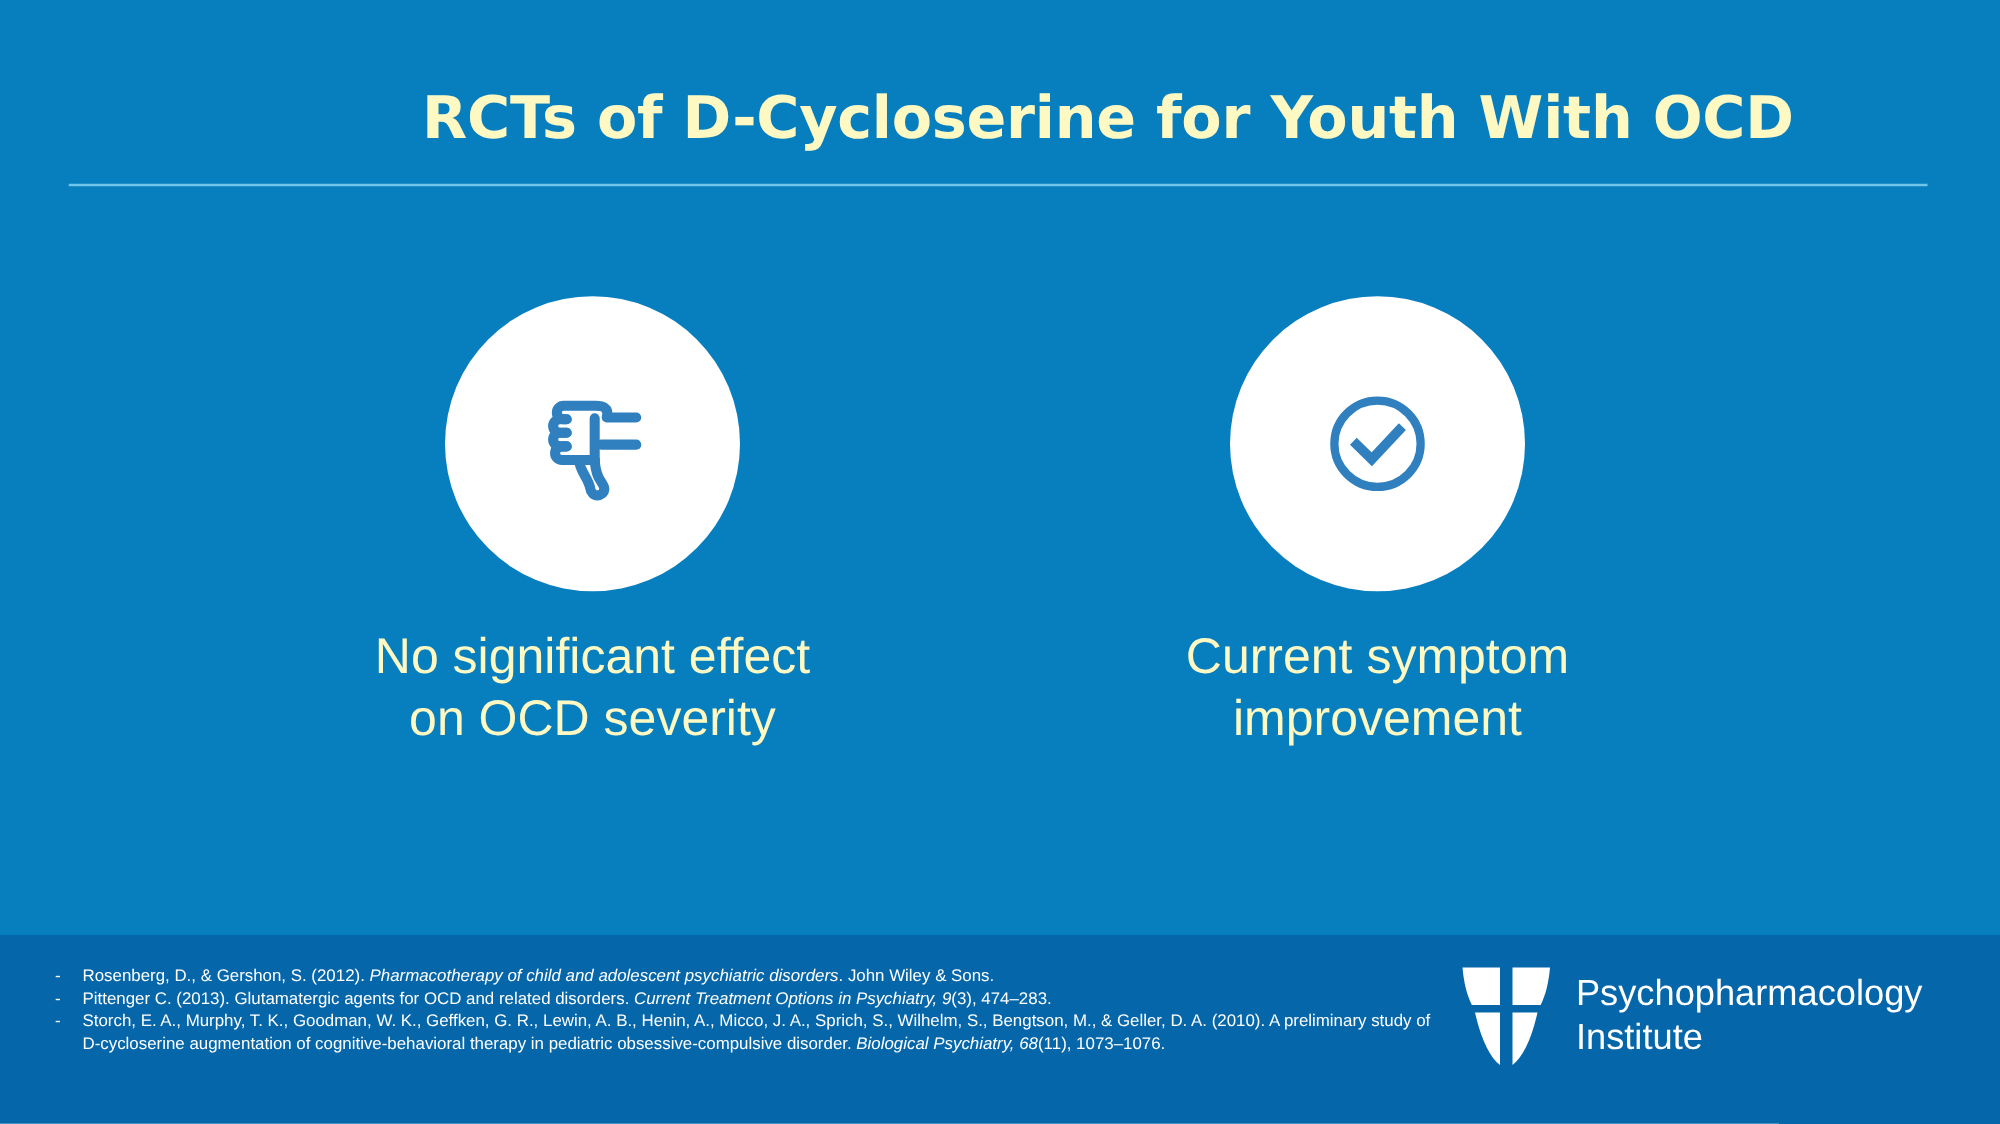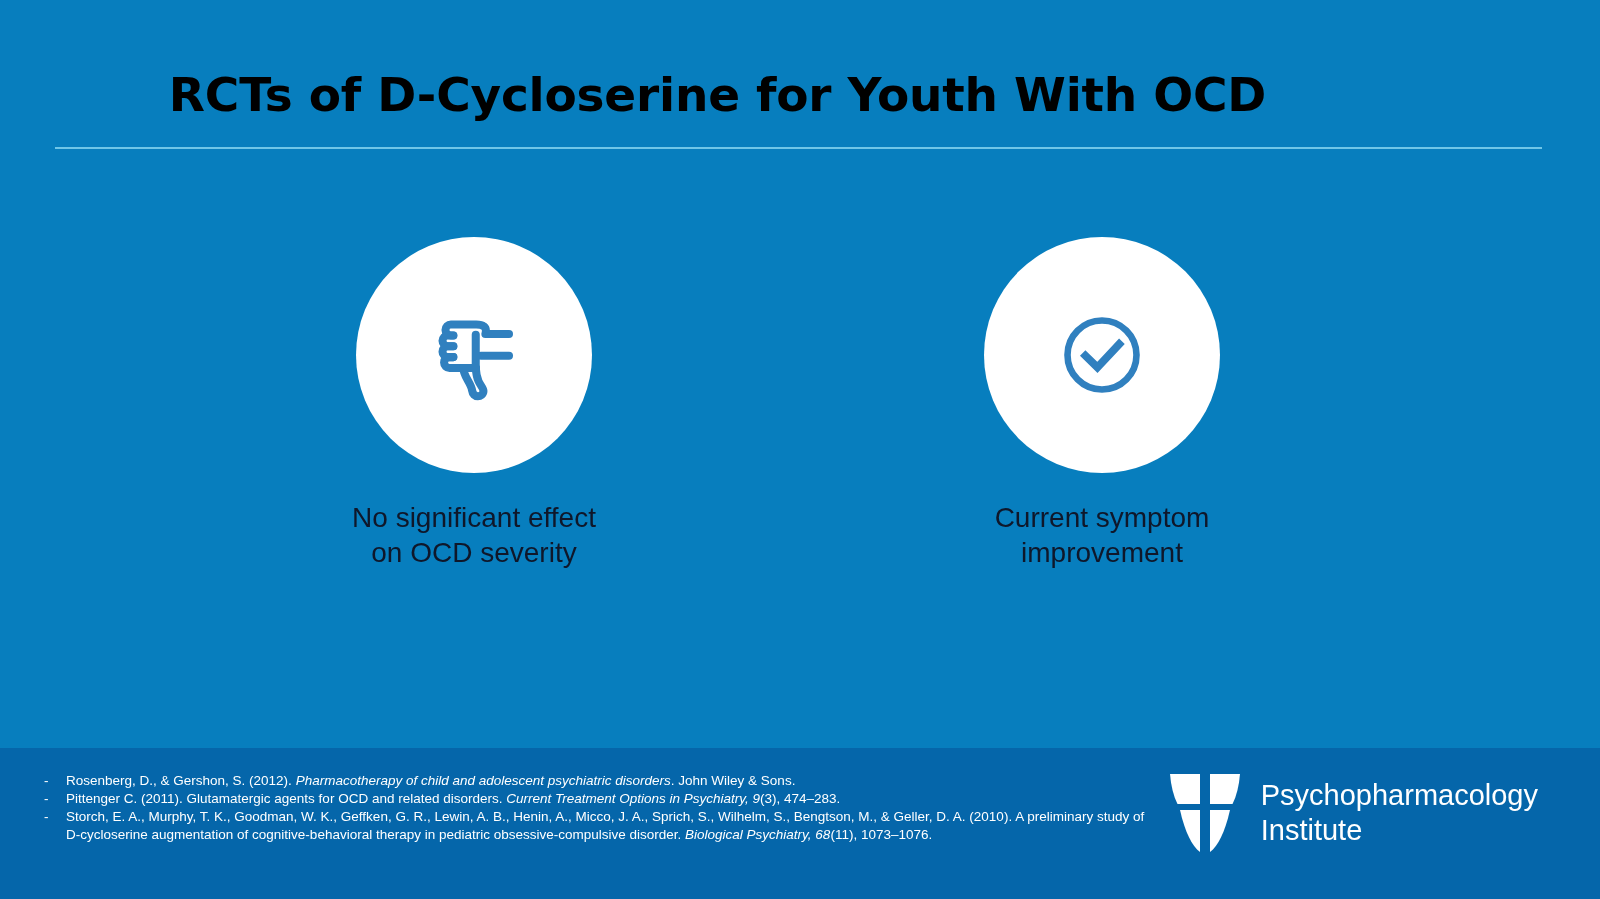--- a/index.html
+++ b/index.html
@@ -15,22 +15,22 @@
     overflow: hidden;
     font-family: "Liberation Sans", sans-serif;
   }
 
   
   .title {
     position: absolute;
     top: 68px;
     left: 0;
     width: 1435px;
-    text-align: center;
-    color: #000000;
+    text-align: right;
+    color: #fef9c3;
     font-family: "DejaVu Sans", sans-serif;
     font-size: 47px;
     font-weight: bold;
     letter-spacing: -0.2px;
     line-height: 1.15;
   }
   .title-rule {
     position: absolute;
     left: 55px;
     top: 147px;
@@ -63,22 +63,22 @@
     background: #ffffff;
     margin: 0 auto;
     display: flex;
     align-items: center;
     justify-content: center;
   }
   .circle svg { display: block; }
 
   .caption {
     margin-top: 28px;
-    color: #0f172a;
-    font-size: 28px;
+    color: #fef9c3;
+    font-size: 40px;
     font-weight: 400;
     line-height: 1.24;
     white-space: pre-line;
   }
 
   
   .footer {
     position: absolute;
     left: 0;
     bottom: 0;
@@ -172,21 +172,21 @@
 
   <div class="footer" style="background: rgb(5, 102, 170);">
 
     <div class="refs">
       <div class="ref-item">
         <span class="ref-dash">-</span>
         <span class="ref-text"><span>Rosenberg, D., &amp; Gershon, S. (2012). </span><i>Pharmacotherapy of child and adolescent psychiatric disorders</i><span>. John Wiley &amp; Sons.</span></span>
       </div>
       <div class="ref-item">
         <span class="ref-dash">-</span>
-        <span class="ref-text"><span>Pittenger C. (2011). Glutamatergic agents for OCD and related disorders. </span><i>Current Treatment Options in Psychiatry, 9</i><span>(3), 474–283.</span></span>
+        <span class="ref-text"><span>Pittenger C. (2013). Glutamatergic agents for OCD and related disorders. </span><i>Current Treatment Options in Psychiatry, 9</i><span>(3), 474–283.</span></span>
       </div>
       <div class="ref-item">
         <span class="ref-dash">-</span>
         <span class="ref-text"><span>Storch, E. A., Murphy, T. K., Goodman, W. K., Geffken, G. R., Lewin, A. B., Henin, A., Micco, J. A., Sprich, S., Wilhelm, S., Bengtson, M., &amp; Geller, D. A. (2010). A preliminary study of D-cycloserine augmentation of cognitive-behavioral therapy in pediatric obsessive-compulsive disorder. </span><i>Biological Psychiatry, 68</i><span>(11), 1073–1076.</span></span>
       </div>
     </div>
 
     <div class="logo">
       <span>
         <svg class="logo-mark" viewBox="0 0 76 86" fill="#ffffff">

